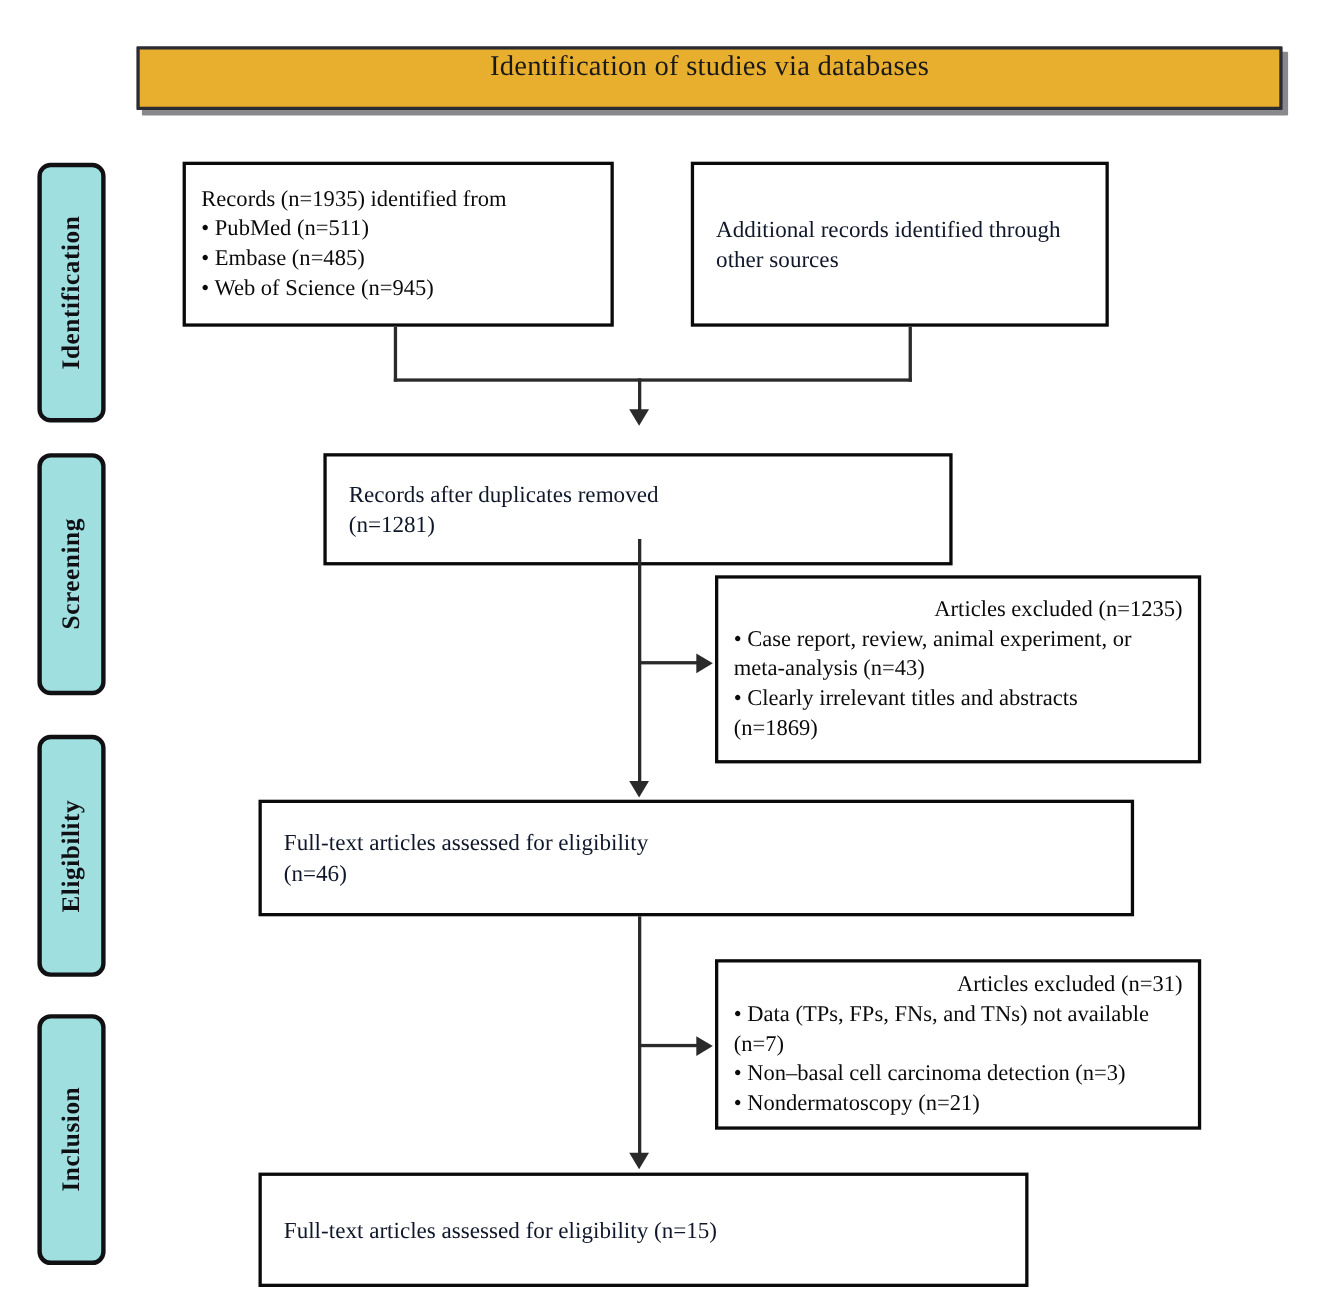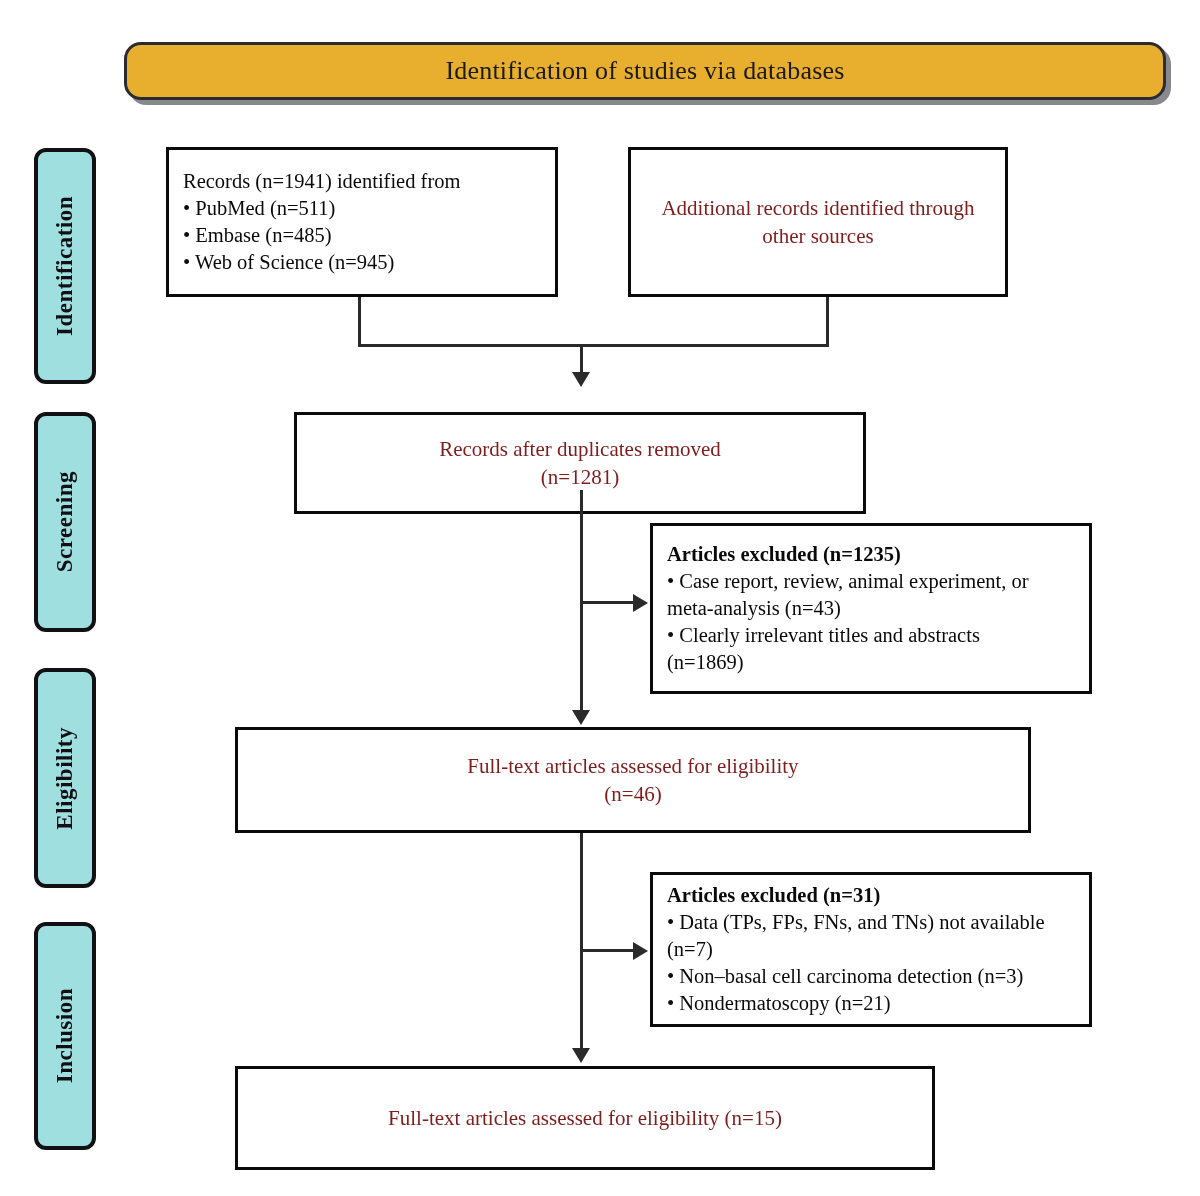--- a/index.html
+++ b/index.html
@@ -19,25 +19,25 @@
 
   
   .banner {
     position: absolute;
     left: 124px;
     top: 42px;
     width: 1042px;
     height: 58px;
     background: #e8ae2e;
     border: 3px solid #2b2b33;
-    border-radius: 17px;
+    border-radius: 1px;
     box-shadow: 5px 5px 0 rgba(40,40,48,0.55);
     box-sizing: border-box;
     display: flex;
-    align-items: center;
+    align-items: flex-start;
     justify-content: center;
   }
   .banner-text {
     font-size: 26px;
     color: #1a1a1a;
     letter-spacing: 0.2px;
     white-space: nowrap;
   }
 
   
@@ -70,34 +70,34 @@
   .box {
     position: absolute;
     background: #ffffff;
     border: 3px solid #0a0a0a;
     box-sizing: border-box;
     display: flex;
     flex-direction: column;
     justify-content: center;
   }
   .box-center {
-    text-align: center;
+    text-align: left;
     font-size: 21px;
     line-height: 1.35;
-    color: #7f1d1d;
+    color: #0f172a;
     padding: 0 20px;
   }
   .box-left {
     text-align: left;
     font-size: 20.5px;
     line-height: 1.32;
     color: #0a0a0a;
     padding: 0 14px;
   }
-  .box-left .hdr { font-weight: bold; }
+  .box-left .hdr { font-weight: normal; text-align: right; }
   .box-left .li { white-space: normal; }
 
   #box-records        { left: 166px;  top: 147px;  width: 392px; height: 150px; }
   #box-additional     { left: 628px;  top: 147px;  width: 380px; height: 150px; }
   #box-dedup          { left: 294px;  top: 388px;  width: 572px; height: 102px; margin-top: 24px; }
   #box-excluded-1     { left: 650px;  top: 523px;  width: 442px; height: 171px; }
   #box-fulltext-46    { left: 235px;  top: 727px;  width: 796px; height: 106px; }
   #box-excluded-2     { left: 650px;  top: 872px;  width: 442px; height: 155px; }
   #box-fulltext-15    { left: 235px;  top: 1066px; width: 700px; height: 104px;  }
 
@@ -159,21 +159,21 @@
     <span class="stage-label">Screening</span>
   </div>
   <div class="stage" id="stage-eligibility">
     <span class="stage-label">Eligibility</span>
   </div>
   <div class="stage" id="stage-inclusion">
     <span class="stage-label">Inclusion</span>
   </div>
 
   <div class="box box-left" id="box-records">
-    <div>Records (n=1941) identified from</div>
+    <div>Records (n=1935) identified from</div>
     <div>• PubMed (n=511)</div>
     <div>• Embase (n=485)</div>
     <div>• Web of Science (n=945)</div>
   </div>
 
   <div class="box box-center" id="box-additional">
     <div>Additional records identified through</div>
     <div>other sources</div>
   </div>
 

